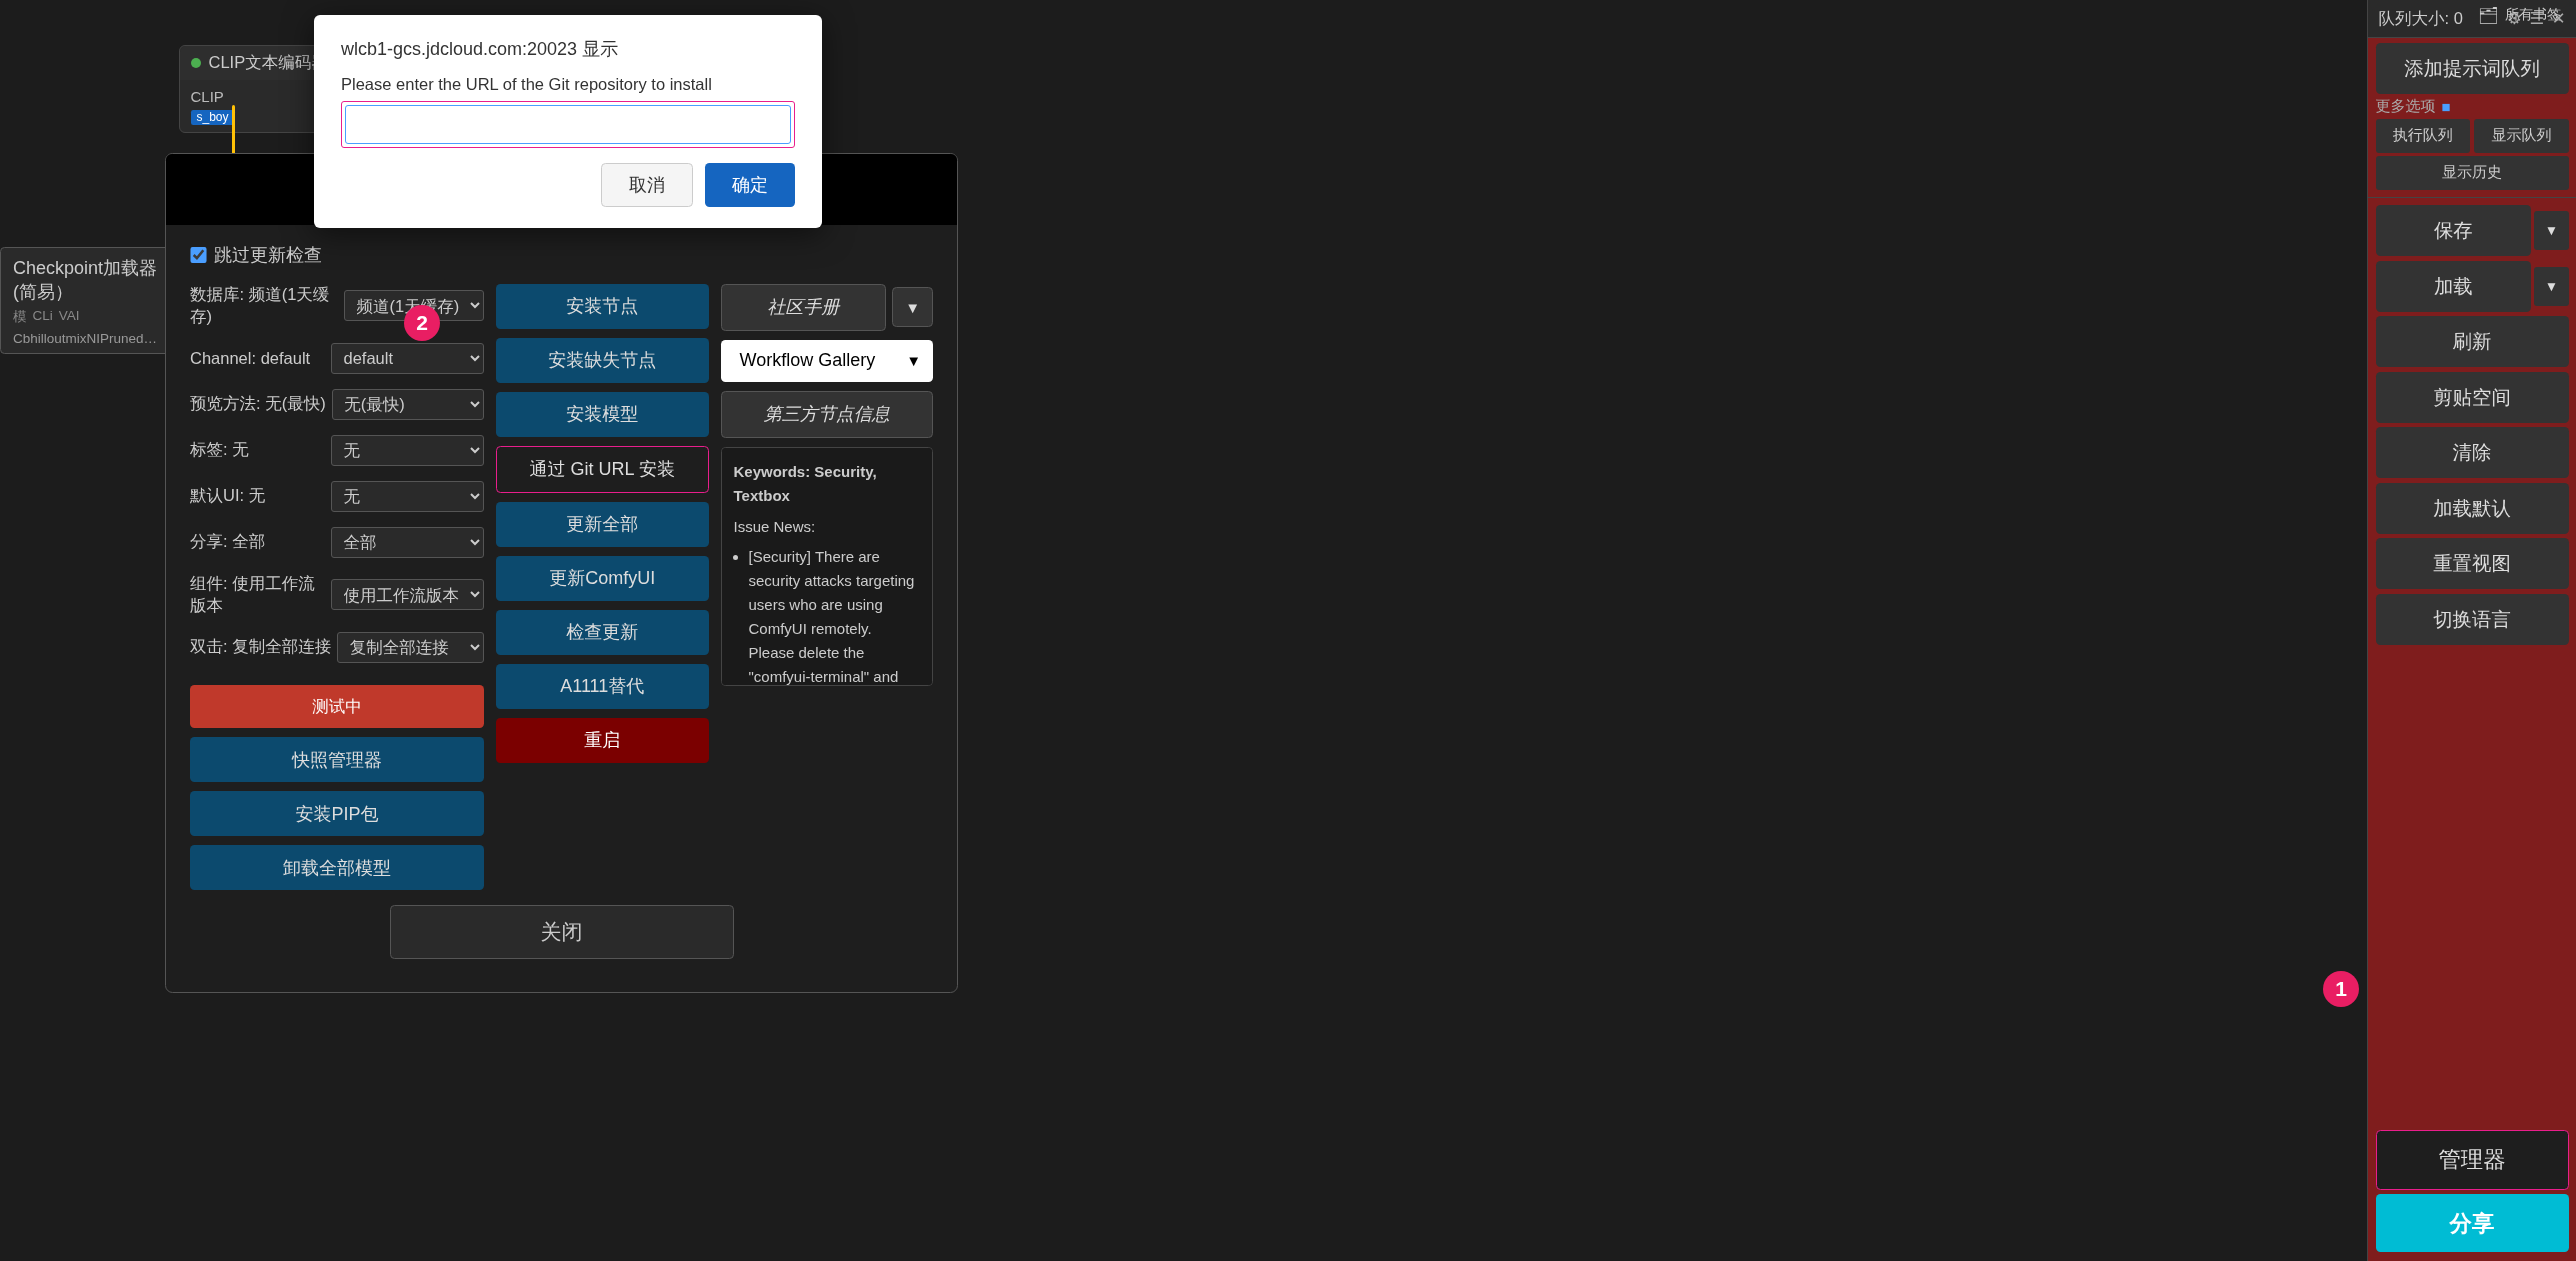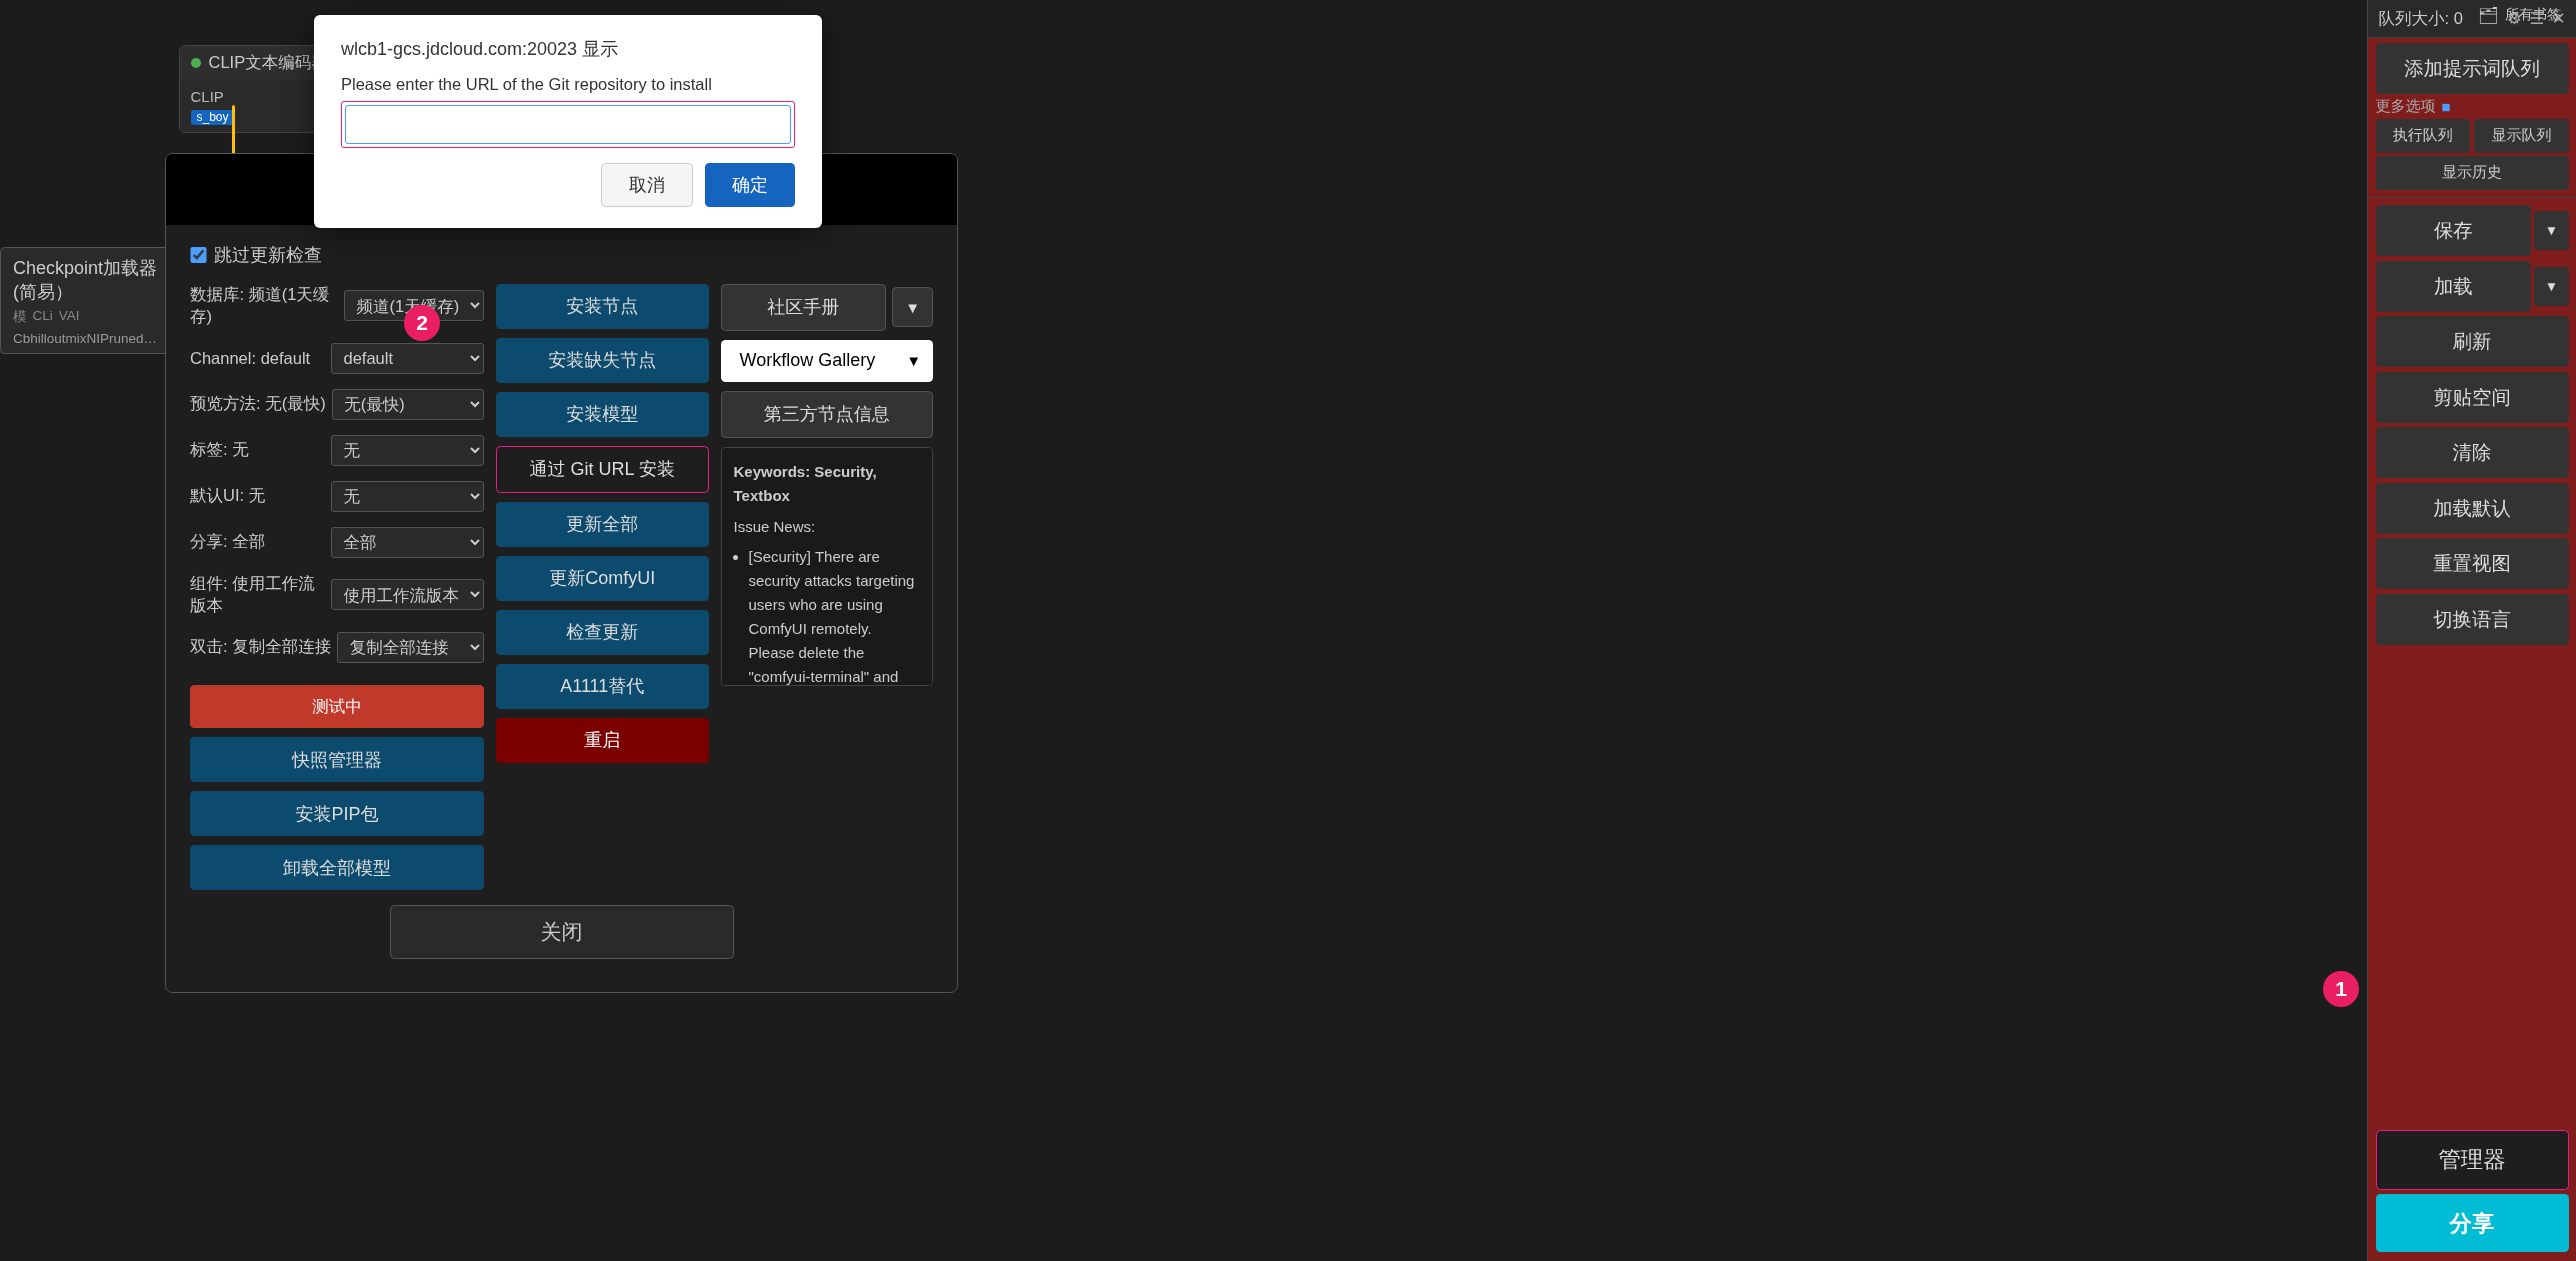--- a/index.html
+++ b/index.html
@@ -174,20 +174,21 @@
     .manager-dropdown-btn {
       background: #333;
       color: #ddd;
       border: 0.7px solid #555;
       border-radius: 4.5px;
       font-size: 18px;
       padding: 10.5px 7.5px;
       cursor: pointer;
       flex: 1;
       text-align: center;
+      font-style: italic;
     }
     .dropdown-arrow {
       background: #333;
       border: 0.7px solid #555;
       color: #ddd;
       padding: 10.5px 12px;
       border-radius: 4.5px;
       font-size: 15px;
       cursor: pointer;
     }

